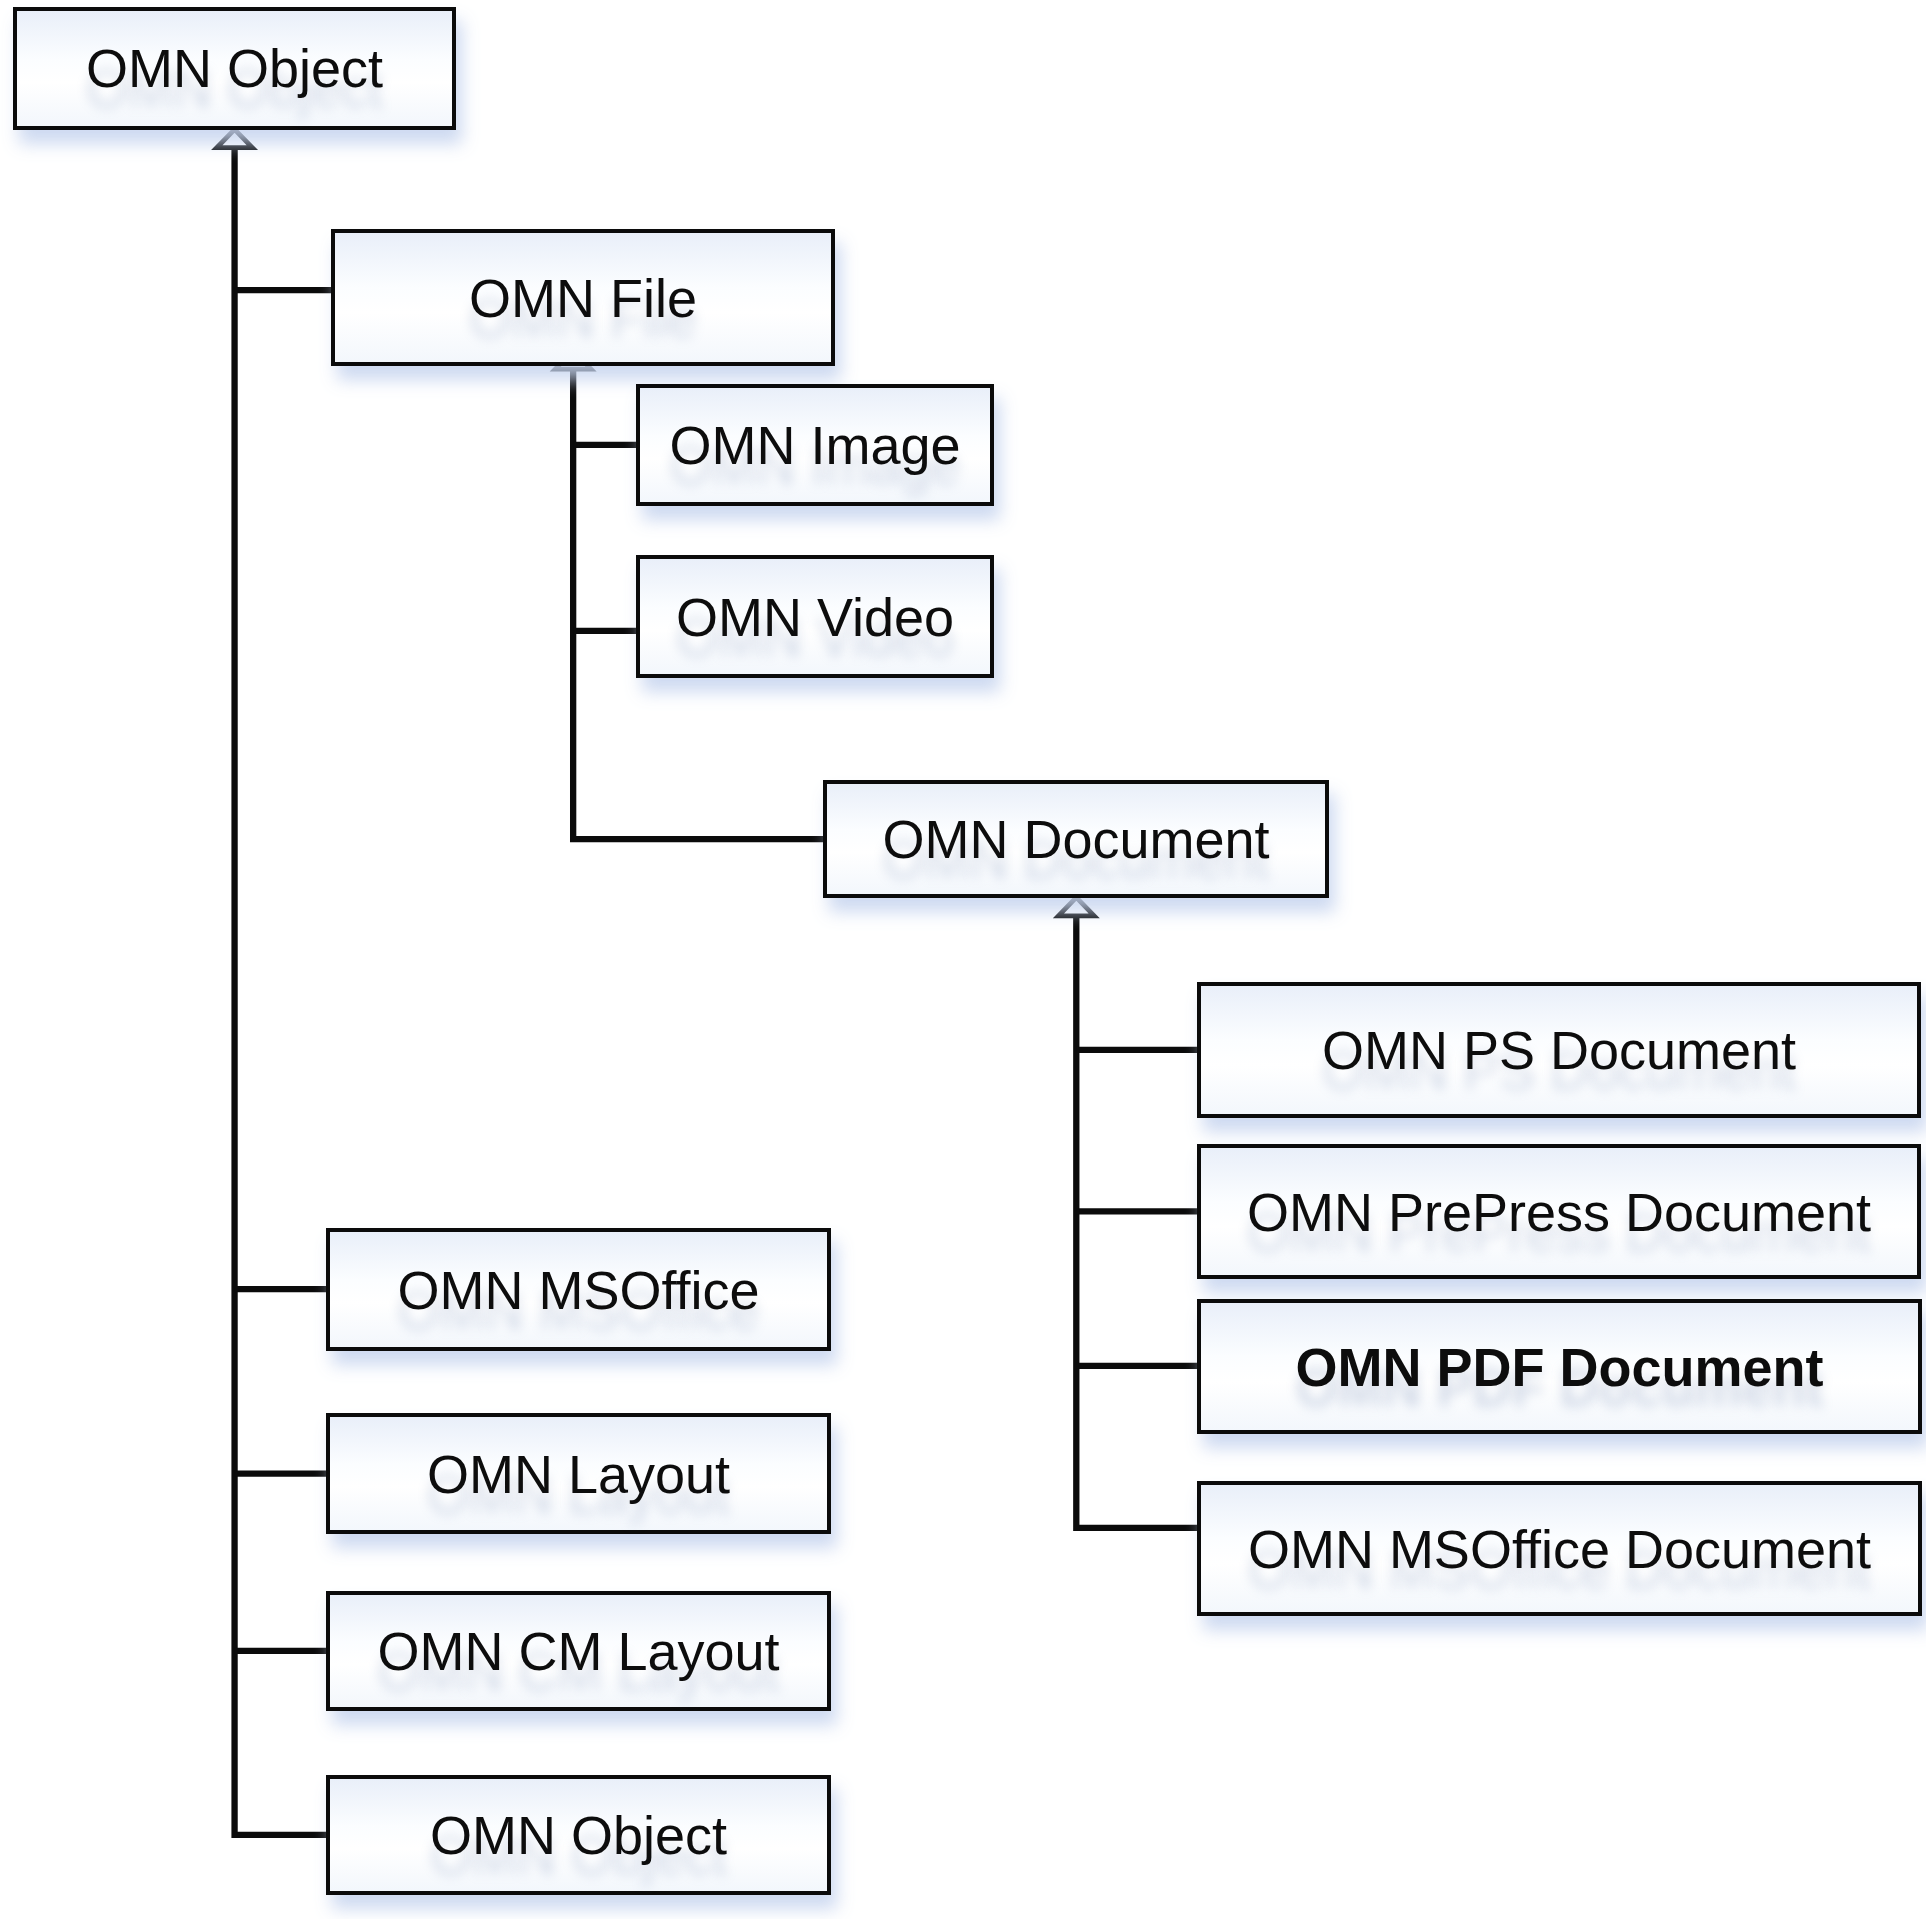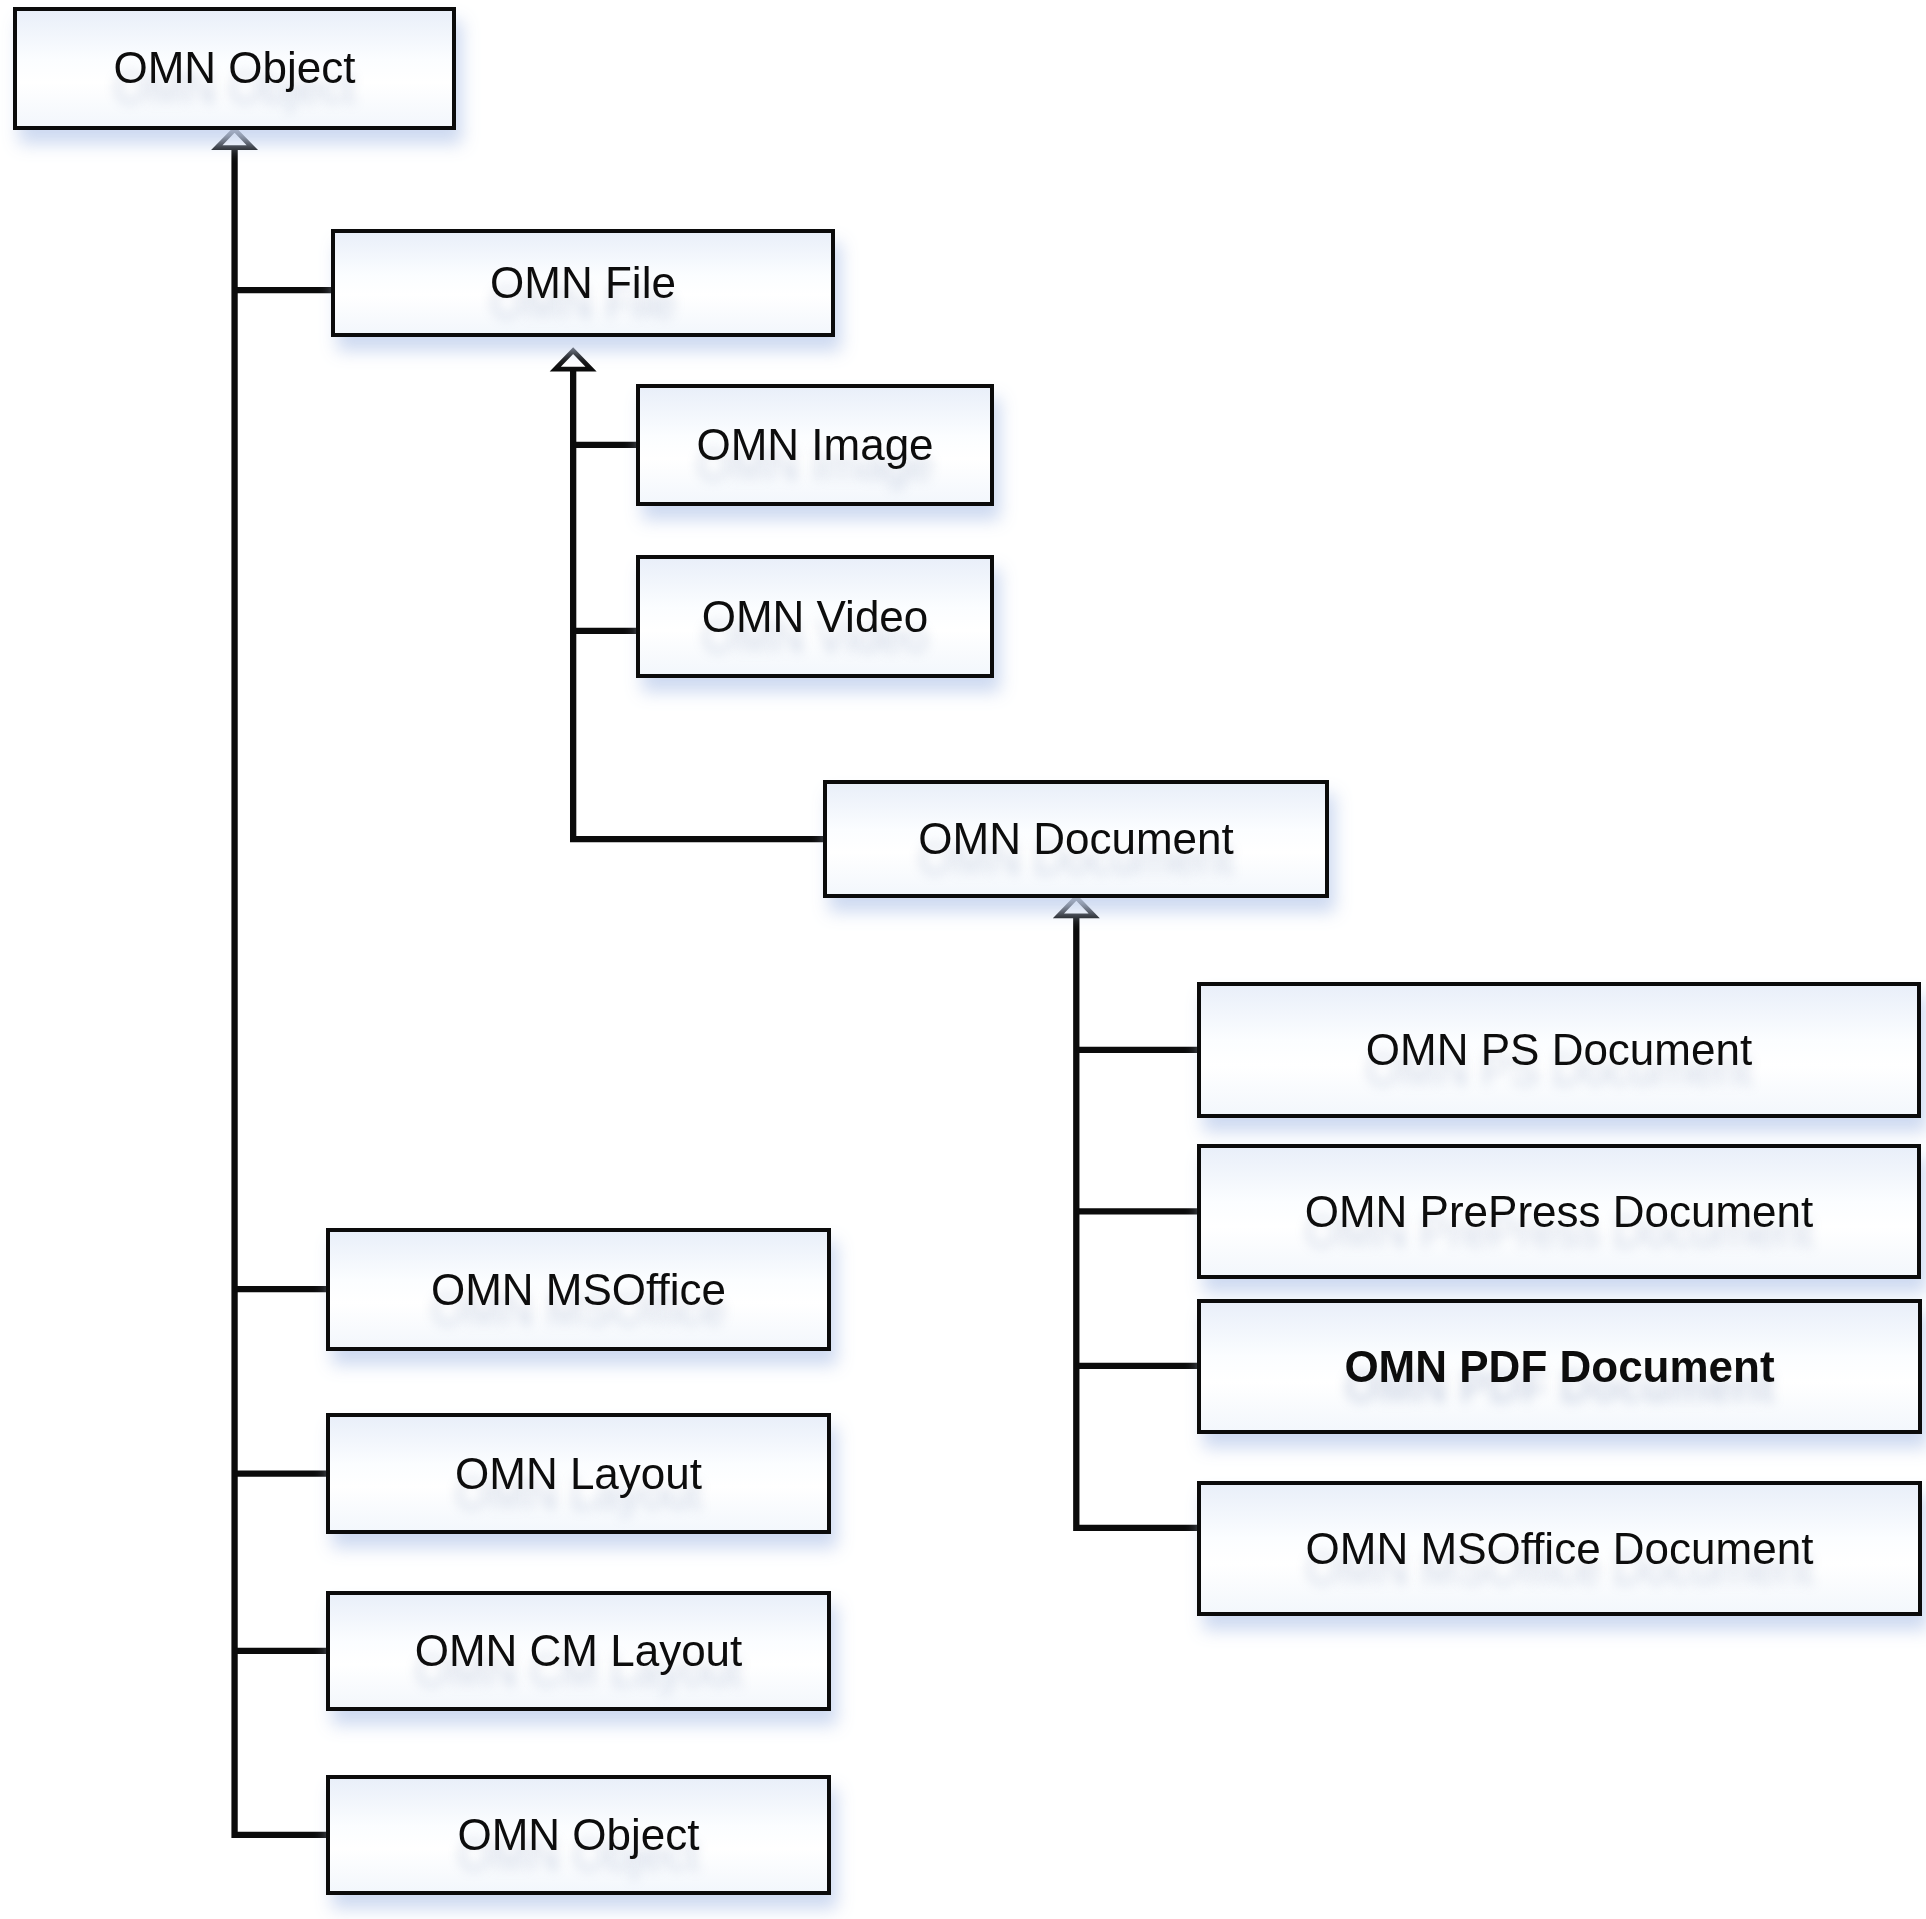--- a/index.html
+++ b/index.html
@@ -37,21 +37,21 @@
     stroke-linejoin:miter;
   }
   .node{
     position:absolute;
     border:4.2px solid var(--line);
     background:linear-gradient(180deg,var(--box-tint) 0%,#fbfdff 42%,#ffffff 62%,#f3f7fc 100%);
     box-shadow:6.3px 13.7px 16px 0px rgba(198,212,238,0.85);
     display:flex;
     align-items:center;
     justify-content:center;
-    font-size:44px;
+    font-size:54px;
     line-height:1;
     color:var(--text);
     text-shadow:0 20px 11.6px rgba(122,142,182,0.33);
     white-space:nowrap;
   }
 </style>
 </head>
 <body>
 
 <div class="canvas">
@@ -71,21 +71,21 @@
     <polygon class="arrow" points="1090,667 1056,702 1124,702"></polygon>
 
     <path class="edge" d="M2047,1739 V2906 H2286"></path>
     <path class="edge" d="M2047,1997 H2287"></path>
     <path class="edge" d="M2047,2304 H2287"></path>
     <path class="edge" d="M2047,2598 H2286"></path>
     <polygon class="arrow" points="2047,1707 2013,1742 2081,1742"></polygon>
   </svg>
 
   <div class="node" style="left:13px;   top:6.8px;   width:443px;  height:123px;">OMN Object</div>
-  <div class="node" style="left:331px;  top:229px;  width:504px;  height:108px;">OMN File</div>
+  <div class="node" style="left:331px;  top:229px;  width:504px;  height:137px;">OMN File</div>
   <div class="node" style="left:636px; top:384px;  width:358px;  height:122px;">OMN Image</div>
   <div class="node" style="left:636px; top:555px; width:358px;  height:123px;">OMN Video</div>
   <div class="node" style="left:823px; top:780px; width:506px;  height:118px;">OMN Document</div>
   <div class="node" style="left:1197px; top:982px; width:724px; height:136px;">OMN PS Document</div>
   <div class="node" style="left:1197px; top:1144px; width:724px; height:135px;">OMN PrePress Document</div>
   <div class="node" style="left:1197px; top:1299px; width:725px; height:135px;font-weight:bold;">OMN PDF Document</div>
   <div class="node" style="left:1197px; top:1461px; width:725px; height:135px;margin-top:20px;">OMN MSOffice Document</div>
   <div class="node" style="left:326px;  top:1228px; width:505px;  height:123px;">OMN MSOffice</div>
   <div class="node" style="left:326px;  top:1413px; width:505px;  height:121px;">OMN Layout</div>
   <div class="node" style="left:326px;  top:1591px; width:505px;  height:120px;">OMN CM Layout</div>

